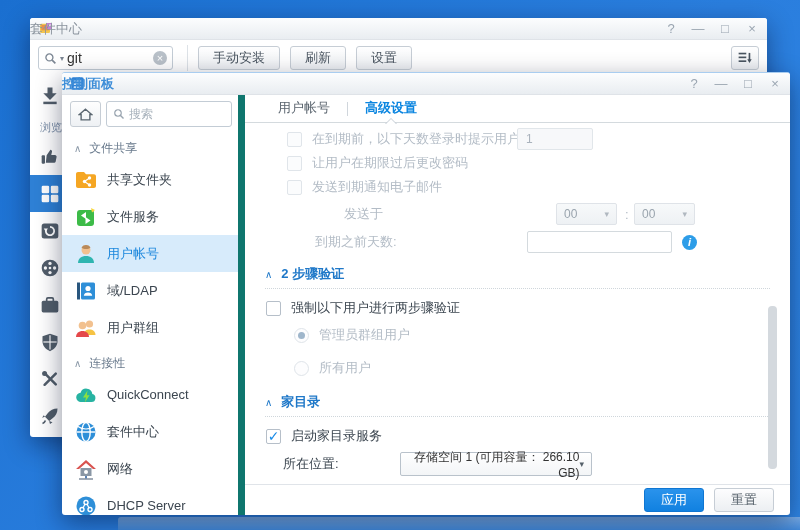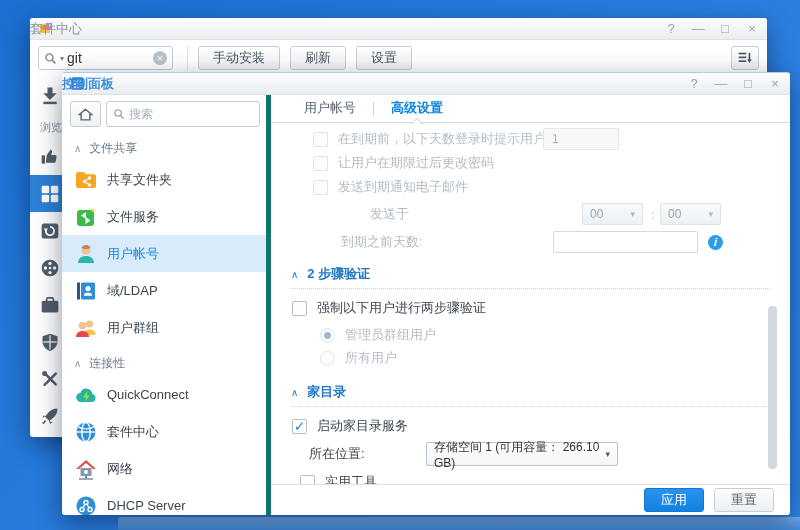--- a/index.html
+++ b/index.html
@@ -48,21 +48,21 @@
   .pc-cat { height:37px; }
   .pc-cat.selected { background:#2e80d5; color:#fff; }
   .pc-browse { height:22px; line-height:22px; padding-left:10px; font-size:11px;
     color:#7d90a8; margin-top:6px; }
   .pc-item svg { flex:0 0 auto; }
 
   
   .cp-window { left:62px; top:72px; width:728px; height:443px; border-top:1px solid #a9cdf0; }
   .cp-title { color:#3e8ed8; font-weight:bold; }
   .cp-body { height:420px; display:flex; }
-  .cp-sidebar { width:209px; border-right:5px solid #0f766e; overflow:hidden; }
+  .cp-sidebar { width:183px; border-right:7px solid #0f766e; overflow:hidden; }
   .cp-toolbar { display:flex; gap:5px; padding:6px 6px 4px 8px; align-items:center; }
   .home-btn { width:31px; height:26px; background:linear-gradient(#fefefe,#eef1f4);
     border:1px solid #c6cdd5; border-radius:3px; display:flex; align-items:center;
     justify-content:center; }
   .cp-search { flex:1; height:26px; border:1px solid #c3ccd5; border-radius:3px;
     display:flex; align-items:center; padding:0 6px; gap:4px; background:#fff; }
   .cp-search input { border:none; outline:none; width:70px; font-size:12px;
     font-family:inherit; color:#333; }
   .cp-search input::placeholder { color:#a8b2bc; }
   .cp-sec { height:26px; display:flex; align-items:center; gap:8px; padding-left:12px;
@@ -97,21 +97,21 @@
     font-size:14px; font-weight:bold; line-height:13px; text-align:center; }
   .radio { width:15px; height:15px; border-radius:50%; border:1px solid #dfe4e9;
     background:#fdfdfe; margin-right:10px; position:relative; flex:0 0 auto; }
   .radio.sel::after { content:""; position:absolute; left:3px; top:3px; width:7px;
     height:7px; border-radius:50%; background:#9fb6cb; }
   .tinput { height:22px; border:1px solid #e1e6ea; border-radius:2px; background:#f7f8fa;
     color:#aab3bd; font-size:12px; padding:0 8px; font-family:inherit; outline:none; }
   .tinput.white { background:#fff; border-color:#d4dade; }
   .dd { height:22px; border:1px solid #dfe3e8; border-radius:2px;
     background:linear-gradient(#f7f9fa,#eef1f4); color:#9aa4ae; font-size:12px;
-    display:flex; align-items:center; padding:0 7px; position:absolute; }
+    display:flex; align-items:center; padding:0 7px; position:absolute;text-align:right; }
   .dd .dd-caret { margin-left:auto; font-size:9px; color:#b0b8c0; }
   .dd.en { background:linear-gradient(#fff,#f3f5f7); border-color:#b9c2cb; color:#333; }
   .dd.en .dd-caret { color:#55606a; }
   .sec-head { display:flex; align-items:center; gap:9px; padding-left:20px;
     color:#1f78c8; font-size:13px; font-weight:bold; height:18px; }
   .sec-head .arr { font-size:10px; font-weight:normal; }
   .dotline { border-top:1px dotted #cfd6db; margin:5px 20px 0 20px; }
   .info-badge { width:15px; height:15px; border-radius:50%; background:#2d9de8; color:#fff;
     font-size:11px; font-style:italic; font-weight:bold; text-align:center;
     line-height:15px; position:absolute; }
@@ -462,21 +462,21 @@
           <div class="dotline"></div>
 
           <div class="frow" style="margin:8px 0 0 21px; height:22px;">
             <span class="cbox en"></span>
             <span class="lab-en">强制以下用户进行两步骤验证</span>
           </div>
           <div class="frow" style="margin:5px 0 0 49px; height:22px;">
             <span class="radio sel"></span>
             <span class="lab-dis">管理员群组用户</span>
           </div>
-          <div class="frow" style="margin:1px 0 0 49px; height:22px;">
+          <div class="frow" style="margin:11px 0 0 49px; height:22px;">
             <span class="radio"></span>
             <span class="lab-dis">所有用户</span>
           </div>
 
           <div class="sec-head" style="margin-top:14px">
             <span class="arr">∧</span>
             <span>家目录</span>
           </div>
           <div class="dotline"></div>
 

